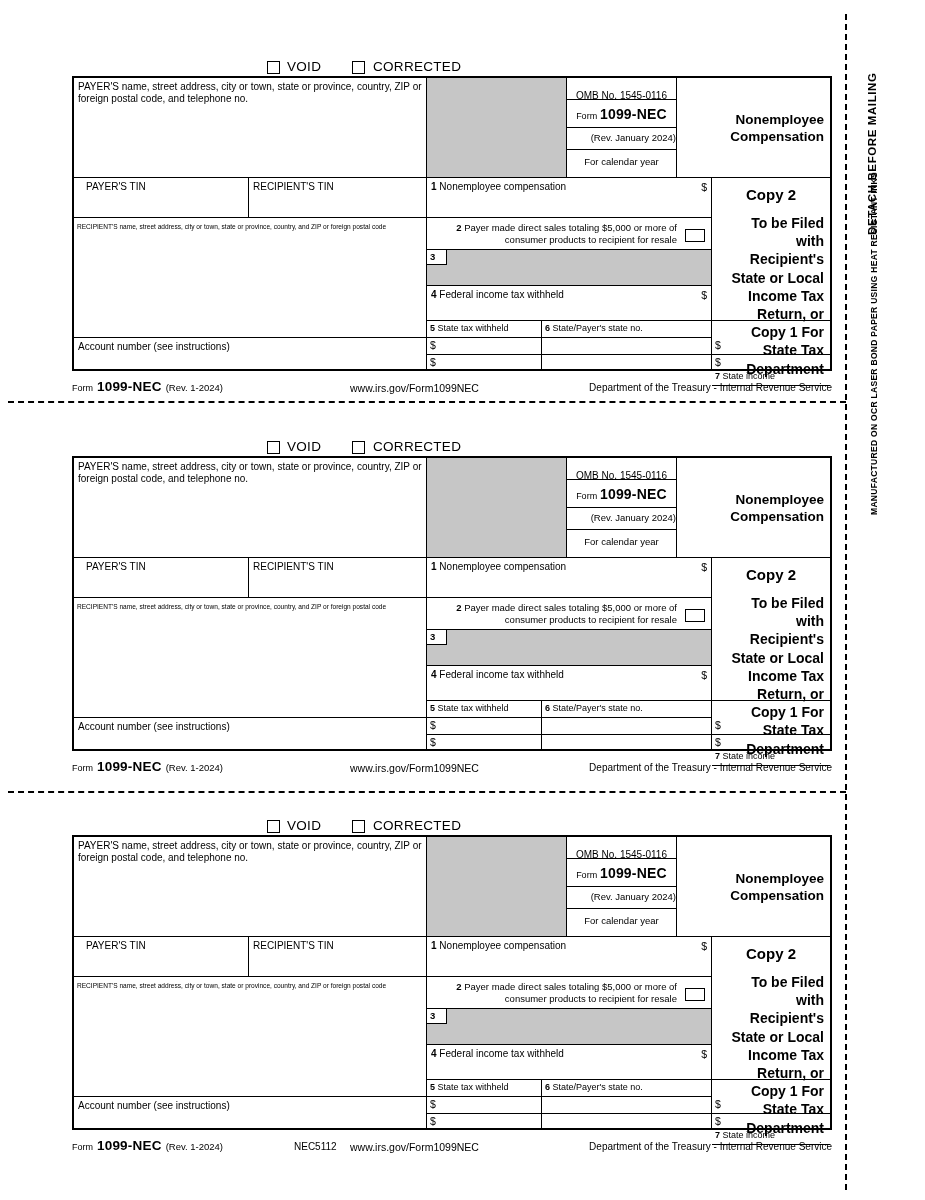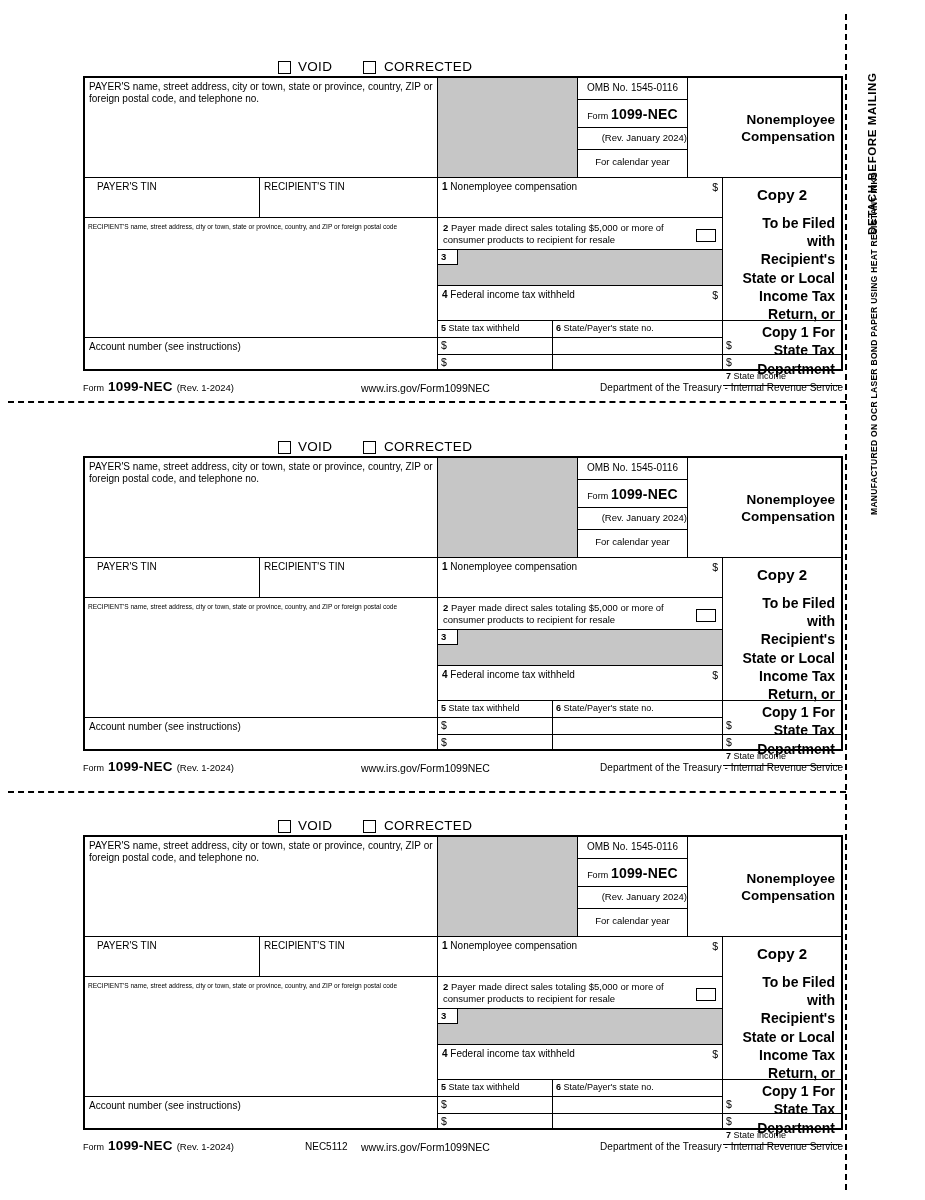--- a/index.html
+++ b/index.html
@@ -1,40 +1,40 @@
 <!DOCTYPE html>
 <html><head>
 <meta charset="utf-8">
 <style>
   * { margin:0; padding:0; box-sizing:border-box; }
   html,body { width:925px; height:1200px; background:#ffffff; overflow:hidden;
               font-family:"Liberation Sans", sans-serif; color:#000; }
   .page { position:relative; width:925px; height:1200px; }
 
   
-  .copy { position:absolute; left:13px; width:887px; height:362px; }
+  .copy { position:absolute; left:2px; width:887px; height:362px; }
   .copy-0 { top:40px; } .copy-1 { top:420px; } .copy-2 { top:799px; }
 
   
   .cb { position:absolute; width:13px; height:13px; border:1.5px solid #000; background:#fff; }
   .cb-void { left:265px; top:21px; }
   .cb-corr { left:350px; top:21px; }
   .cb-label { position:absolute; top:19px; font-size:13.5px; letter-spacing:0.3px; }
   .lbl-void { left:285px; } .lbl-corr { left:371px; }
 
   
   .form { position:absolute; left:70px; top:36px; width:760px; height:295px; border:2px solid #000; }
   .cell { position:absolute; font-size:10px; line-height:1.2; }
   .br { border-right:1.5px solid #000; }
   .bb { border-bottom:1.5px solid #000; }
   .shaded { background:#c6c6c6; }
 
   .c-payer   { left:0; top:0; width:353px; height:100px; padding:3px 4px; }
   .c-gray    { left:353px; top:0; width:140px; height:100px; }
-  .c-omb     { left:493px; top:0; width:110px; height:22px; text-align:center; padding-top:4px; }
+  .c-omb     { left:493px; top:0; width:110px; height:22px; text-align:center; padding-top:12px; }
   .c-formnum { left:493px; top:22px; width:110px; height:28px; text-align:center; padding-top:6px; }
   .c-formnum .small { font-size:9px; }
   .c-formnum .big   { font-size:14px; font-weight:bold; letter-spacing:0.2px; }
   .c-rev     { left:493px; top:50px; width:110px; height:22px; text-align:right; padding-top:4px; font-size:9.5px; }
   .c-cal     { left:493px; top:72px; width:110px; height:28px; text-align:center; padding-top:6px; font-size:9.5px; }
   .c-title   { left:603px; top:0; width:153px; height:100px; text-align:right; padding:34px 6px 0 14px;
                font-size:13.5px; font-weight:bold; line-height:1.25; }
 
   .c-ptin { left:0; top:100px; width:175px; height:40px; padding:3px 12px; }
   .c-rtin { left:175px; top:100px; width:178px; height:40px; padding:3px 4px; }
@@ -48,21 +48,21 @@
   .c-copy { left:638px; top:100px; width:118px; height:143px; padding-top:8px; }
   .copy2 { text-align:center; font-size:15px; font-weight:bold; }
   .copynote { margin-top:10px; padding:0 6px 0 8px; text-align:right; font-weight:bold;
               font-size:14px; line-height:1.3; }
 
   .c-rname { left:0; top:140px; width:353px; height:120px; padding:2px 0 0 3px; overflow:hidden; }
   .c-rname .condensed { display:inline-block; white-space:nowrap; font-size:8px;
                         transform:scaleX(0.82); transform-origin:left top; }
 
   .c-box2 { left:353px; top:140px; width:285px; height:32px; padding:4px 34px 0 5px; font-size:9.5px;
-            text-align:left; line-height:1.3; }
+            text-align:right; line-height:1.3; }
   .box2cb { position:absolute; right:6px; top:11px; width:20px; height:13px; border:1.5px solid #000; background:#fff; }
 
   .c-box3 { left:353px; top:172px; width:285px; height:36px; }
   .notch3 { position:absolute; left:0; top:0; width:20px; height:15px; background:#fff;
             border-right:1.5px solid #000; border-bottom:1.5px solid #000;
             font-size:9.5px; font-weight:bold; padding:1px 0 0 3px; }
 
   .c-b5l { left:353px; top:243px; width:115px; height:17px; padding:2px 3px; font-size:9px; }
   .c-b6l { left:468px; top:243px; width:170px; height:17px; padding:2px 3px; font-size:9px; }
   .c-b7l { left:638px; top:243px; width:118px; height:17px; padding:2px 3px; font-size:9px;margin-top:48px; }

